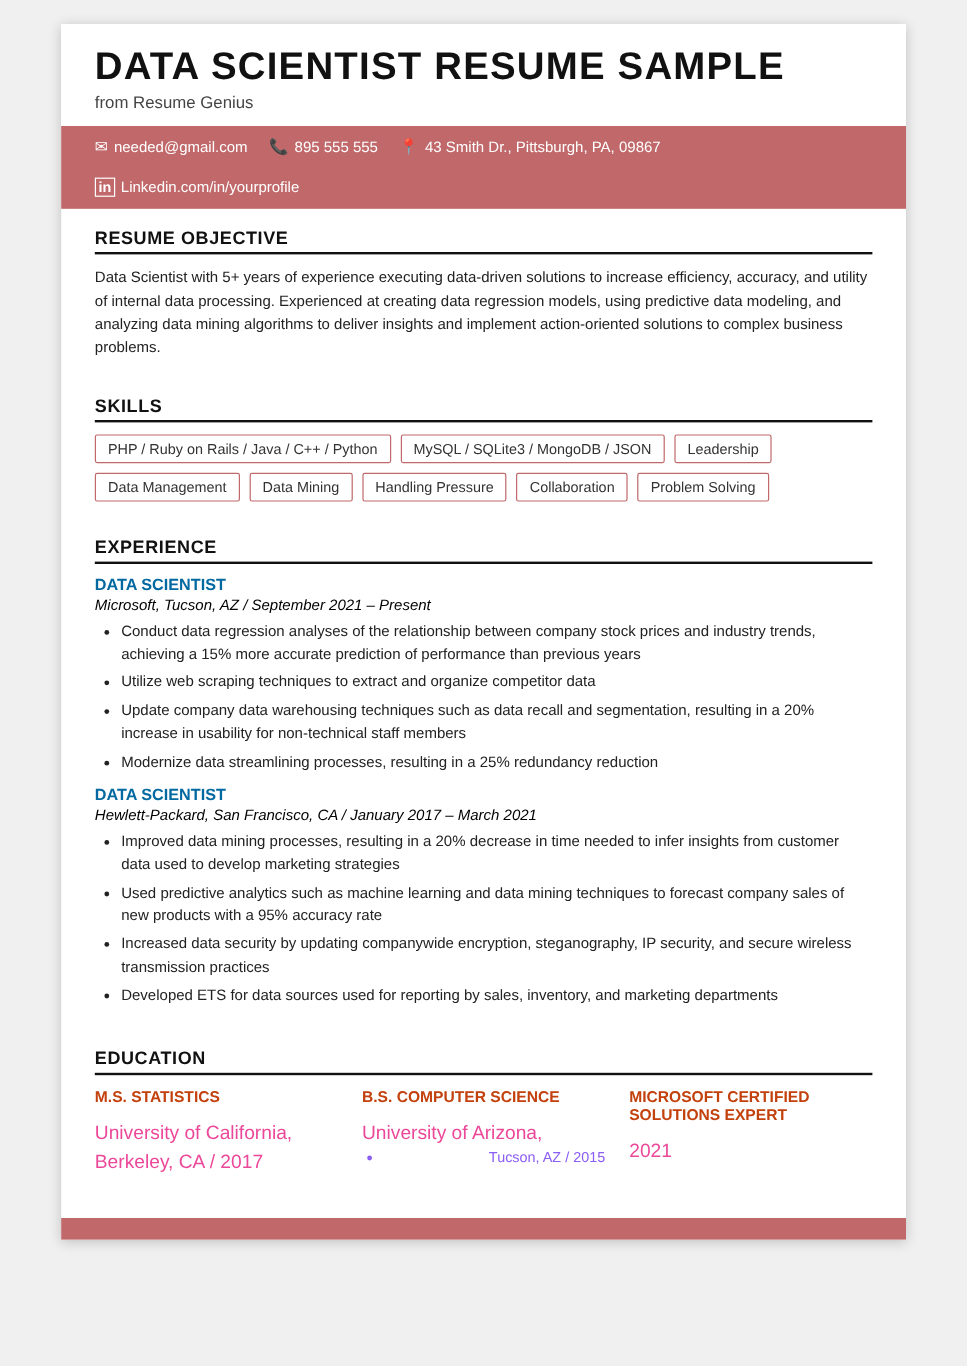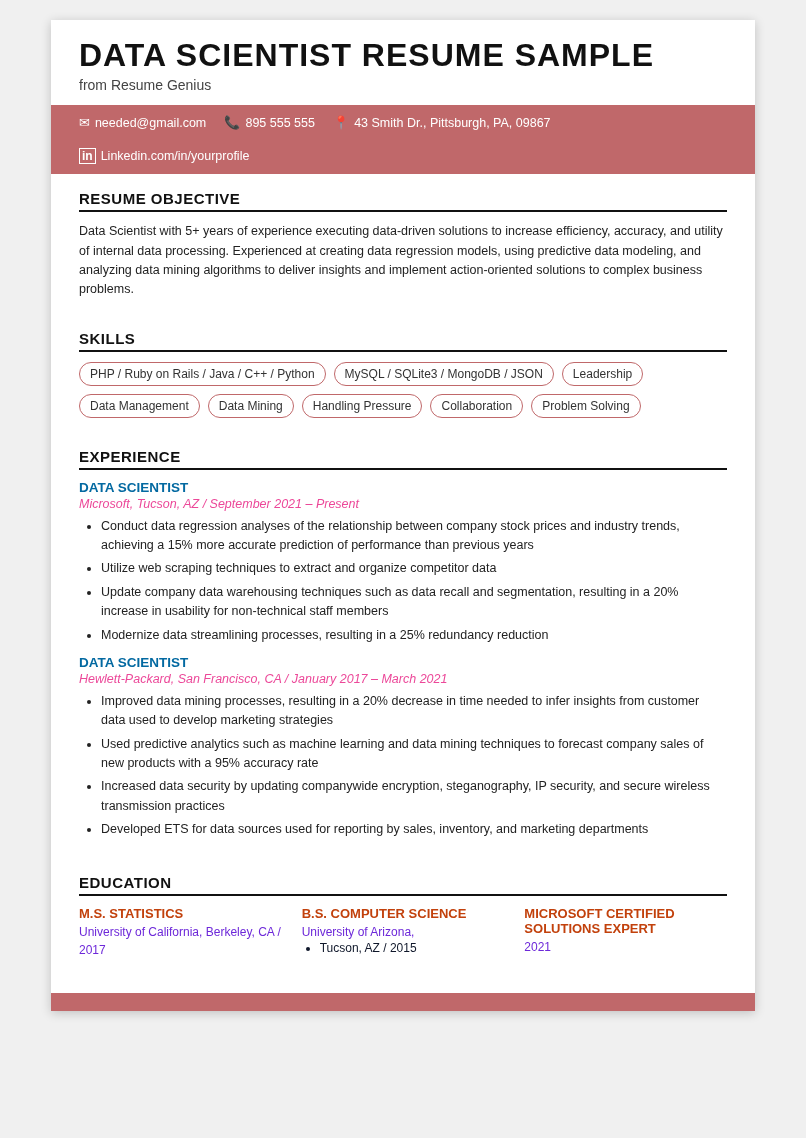--- a/index.html
+++ b/index.html
@@ -77,39 +77,39 @@
       display: flex;
       flex-wrap: wrap;
       gap: 8px;
       margin-top: 8px;
     }
     .skill-tag {
       border: 1.5px solid #c0686a;
       color: #333;
       padding: 4px 10px;
       font-size: 12px;
-      border-radius: 12px;
+      border-radius: 2px;
       background: #fff;
       white-space: nowrap;
     }
     .experience-section {
       margin-top: 14px;
     }
     .job-title {
       font-size: 13.5px;
       font-weight: 900;
       color: #0369a1;
       text-transform: uppercase;
       margin-top: 10px;
       margin-bottom: 2px;
     }
     .job-subtitle {
       font-size: 12.5px;
       font-style: italic;
-      color: #ec4899;
+      color: #000000;
       margin-bottom: 6px;
     }
     .job-bullets {
       list-style: disc;
       padding-left: 22px;
       font-size: 12.5px;
       color: #222;
       line-height: 1.55;
     }
     .job-bullets li {
@@ -128,30 +128,31 @@
       flex: 1;
       min-width: 160px;
     }
     .edu-degree {
       font-size: 13px;
       font-weight: 900;
       color: #c2410c;
       text-transform: uppercase;
     }
     .edu-details {
-      font-size: 12px;
-      color: #6d28d9;
-      margin-top: 2px;
+      font-size: 16px;
+      color: #ec4899;
+      margin-top: 12px;
       line-height: 1.5;
     }
     .edu-sub-bullet {
       list-style: disc;
       padding-left: 18px;
       font-size: 12px;
-      color: #0f172a;
+      color: #8b5cf6;
+      text-align: right;
     }
     .bottom-bar {
       background: #c0686a;
       height: 18px;
       margin-top: 18px;
     }
   </style>
 </head>
 <body>
 

